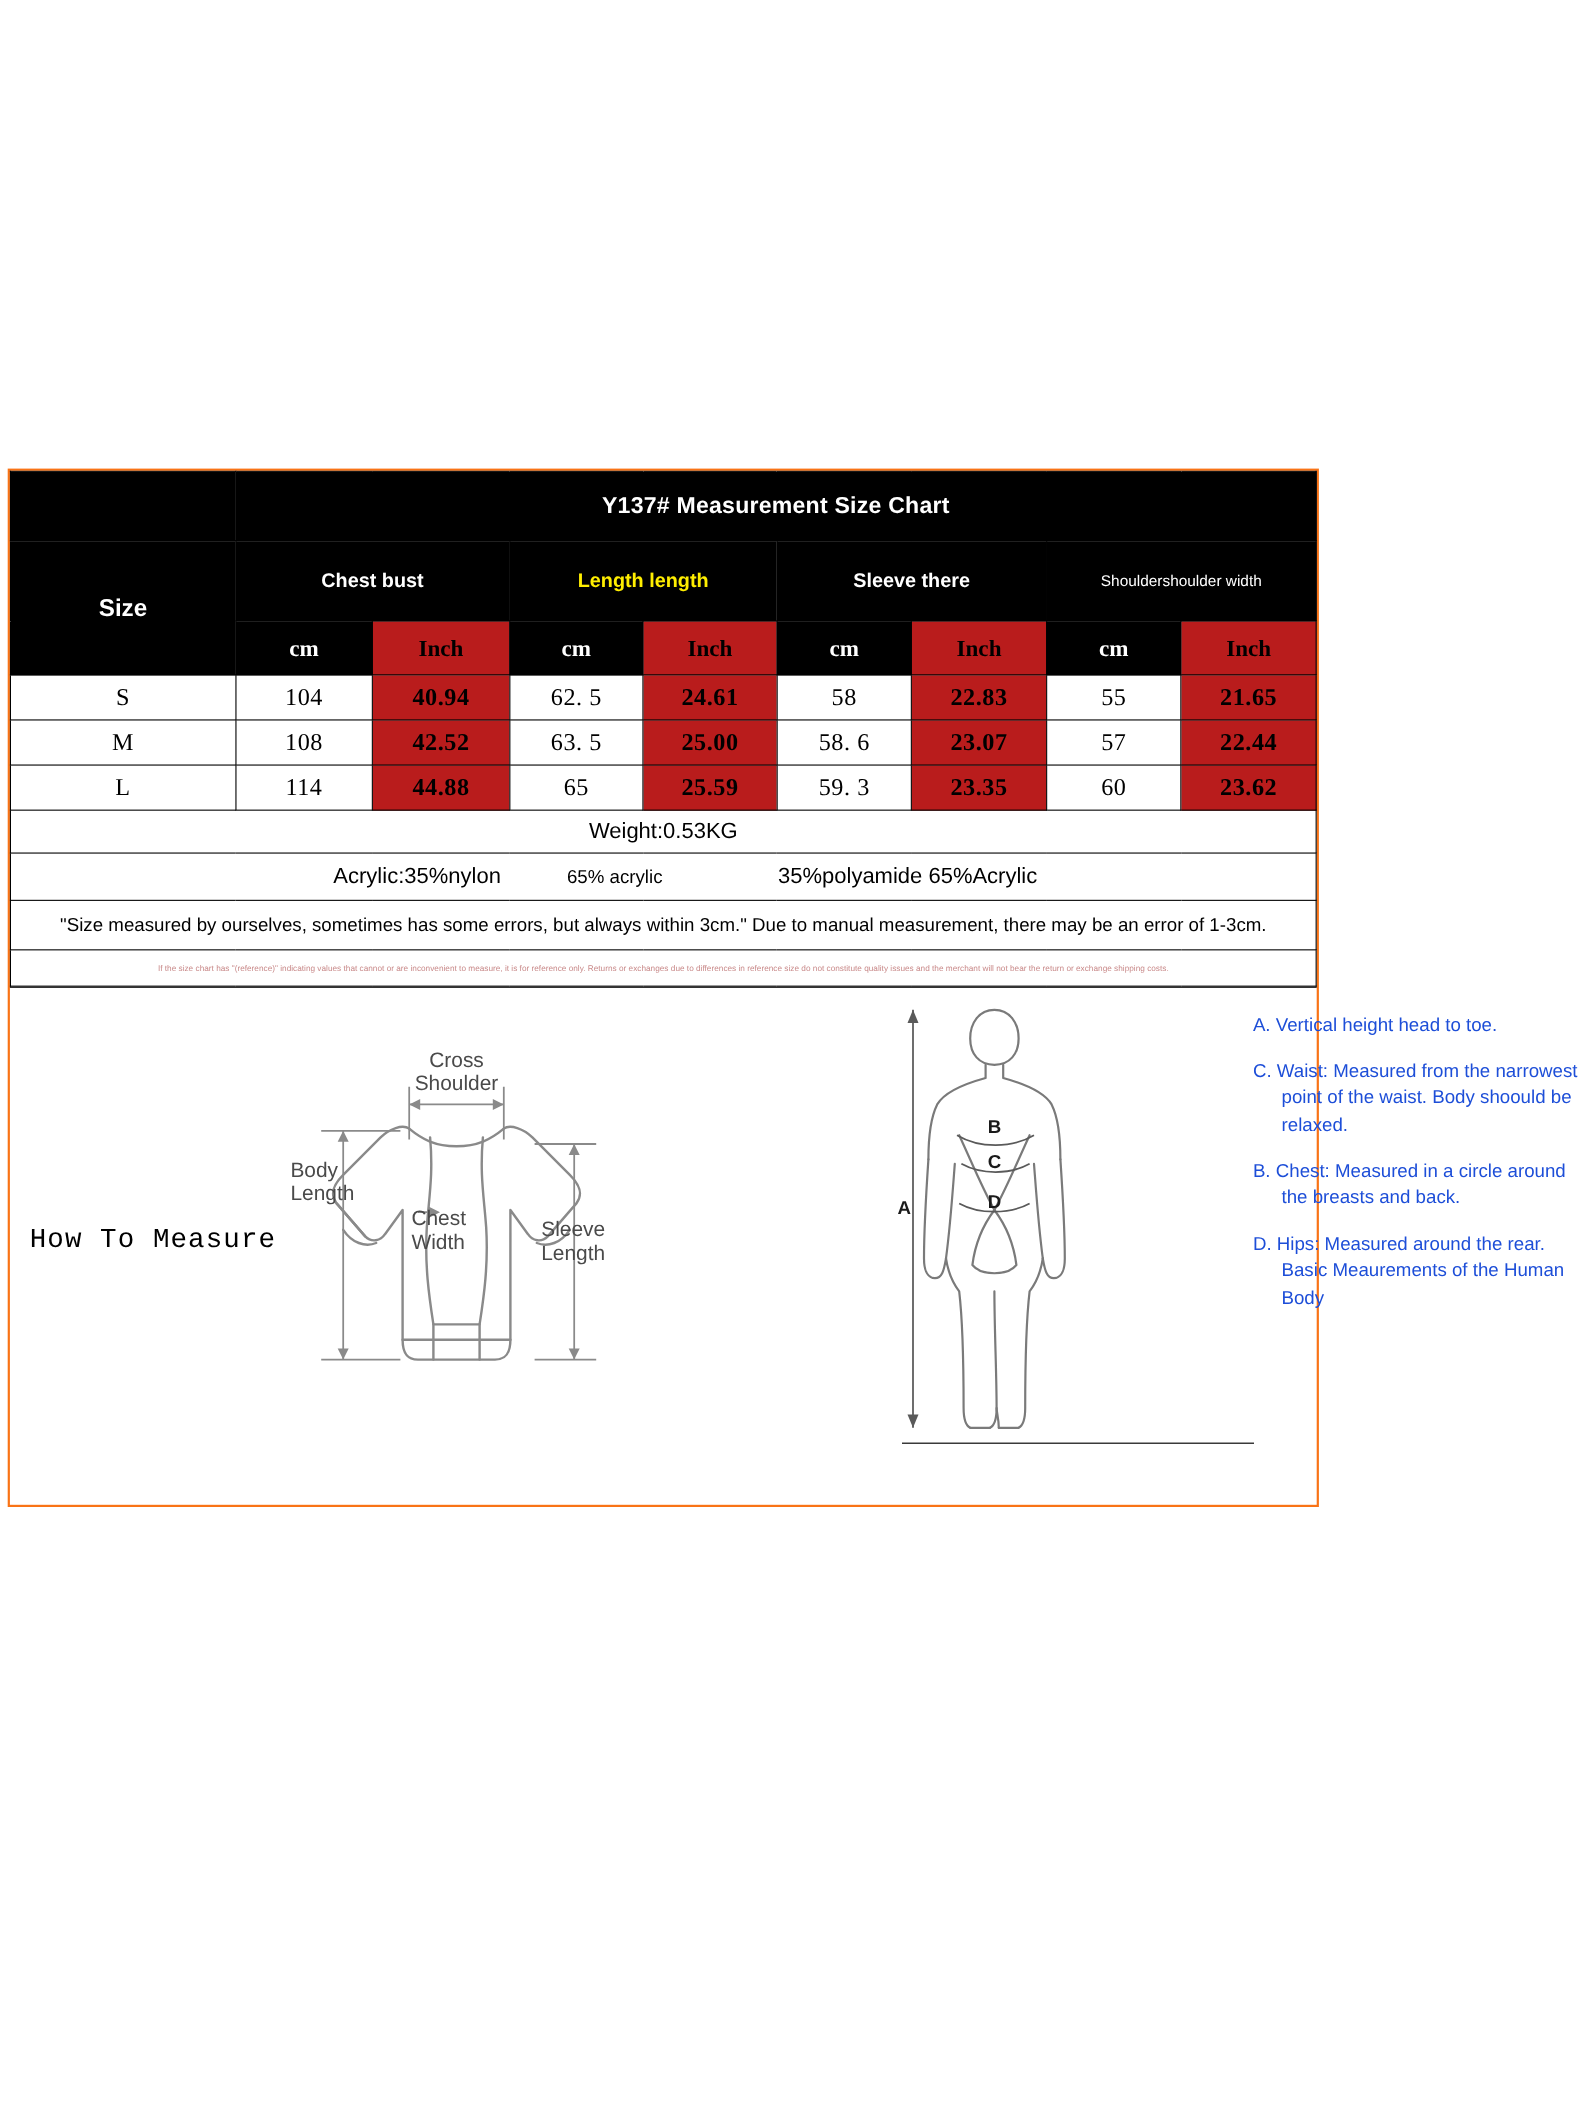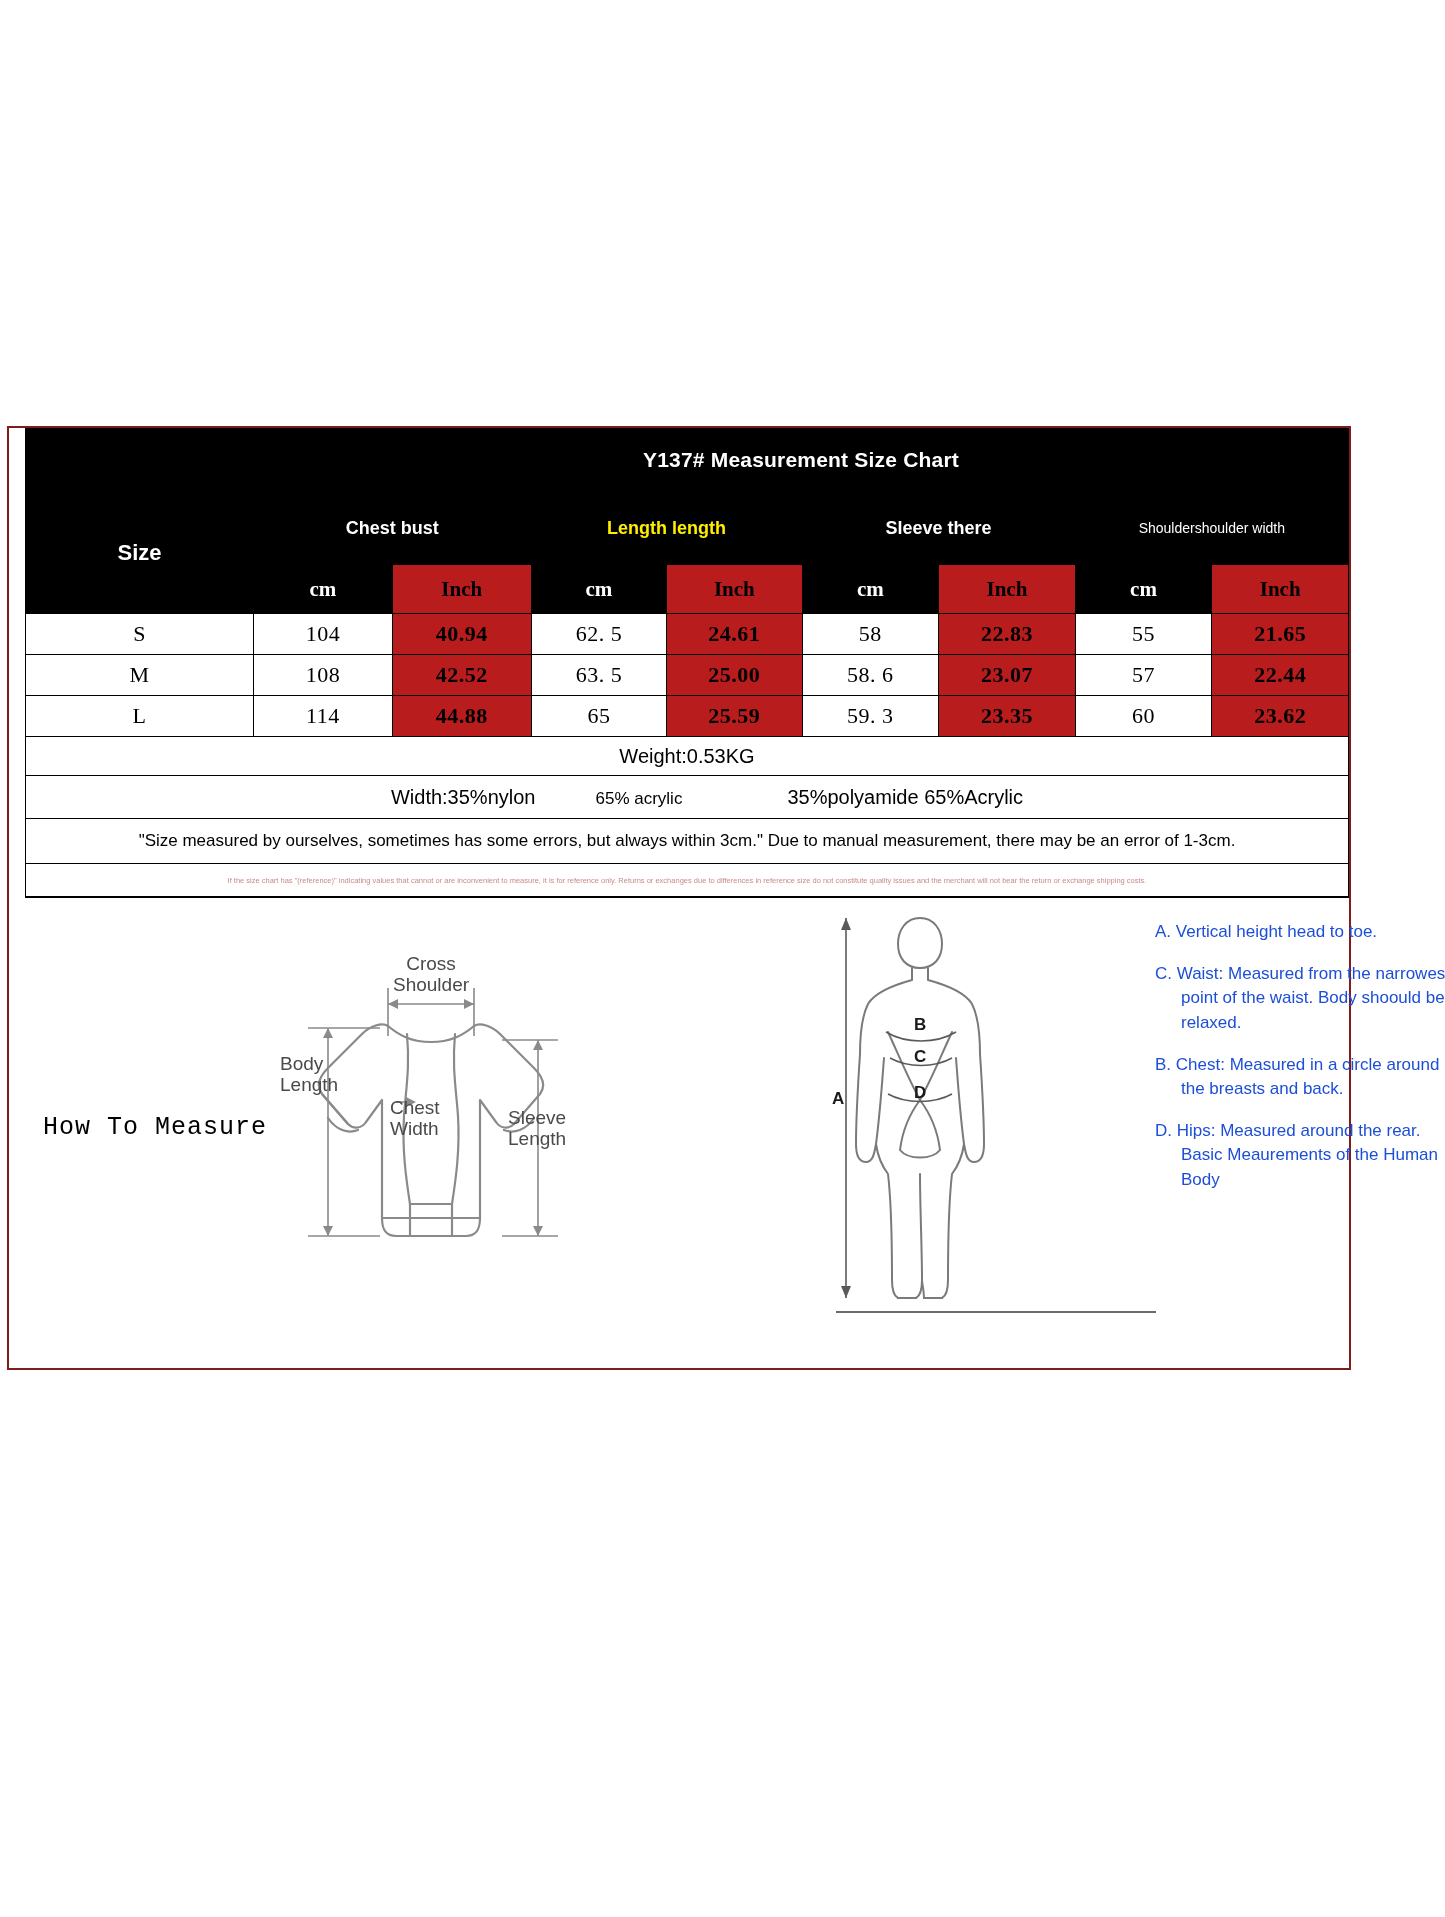--- a/index.html
+++ b/index.html
@@ -18,25 +18,24 @@
     position: absolute;
     left: 0; top: 0;
     width: 1445px;
     height: 1917px;
     background: #fff;
   }
   .chart-wrap {
     position: absolute;
     left: 7px;
     top: 426px;
-    width: 1344px;
-    border: 2px solid #7f1d1d;
+    width: 1192px;
+    border: 2px solid #f97316;
     box-sizing: border-box;
     background: #fff;
-    padding-left: 16px;
   }
   table.size-chart {
     border-collapse: collapse;
     width: 100%;
     table-layout: fixed;
   }
   table.size-chart td, table.size-chart th {
     border: 1px solid #000;
     text-align: center;
     vertical-align: middle;
@@ -247,21 +246,21 @@
           <td class="data-cell">60</td>
           <td class="data-cell bold ylw">23.62</td>
         </tr>
 
         <tr class="weight-row">
           <td colspan="9">Weight:0.53KG</td>
         </tr>
         <tr class="fabric-row">
           <td colspan="9">
             <div class="fabric-inner">
-              <span class="fabric-1">Width:35%nylon</span>
+              <span class="fabric-1">Acrylic:35%nylon</span>
               <span class="fabric-2">65% acrylic</span>
               <span class="fabric-3">35%polyamide 65%Acrylic</span>
             </div>
           </td>
         </tr>
         <tr class="note-row">
           <td colspan="9">"Size measured by ourselves, sometimes has some errors, but always within 3cm." Due to manual measurement, there may be an error of 1-3cm.</td>
         </tr>
         <tr class="fine-row">
           <td colspan="9">If the size chart has "(reference)" indicating values that cannot or are inconvenient to measure, it is for reference only. Returns or exchanges due to differences in reference size do not constitute quality issues and the merchant will not bear the return or exchange shipping costs.</td>

